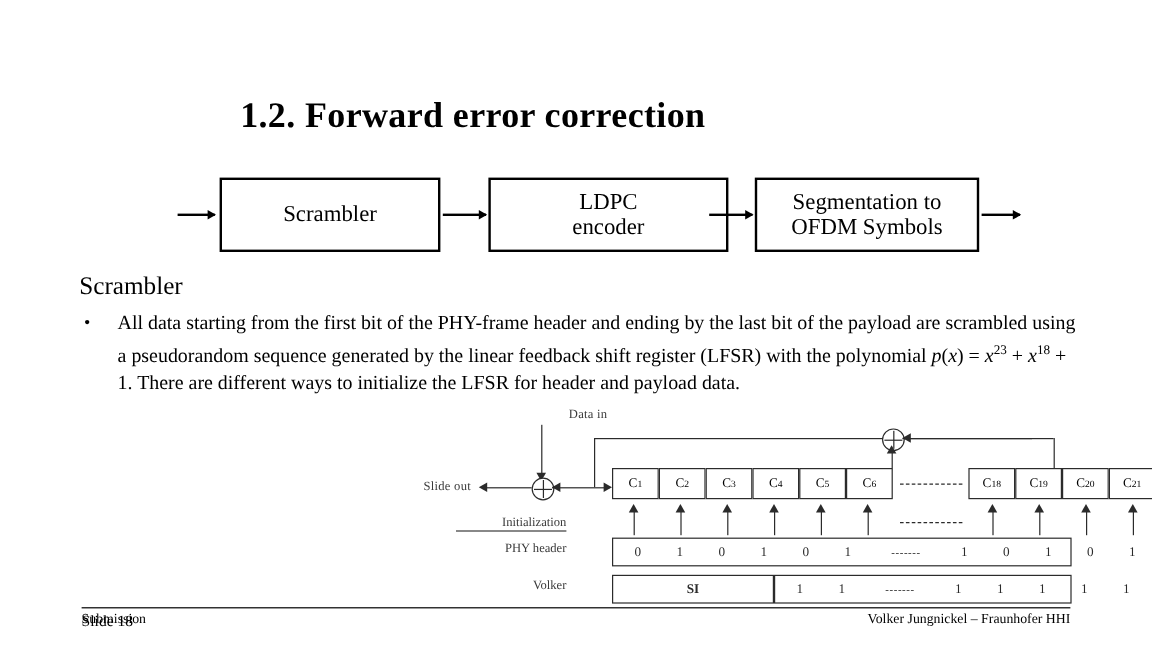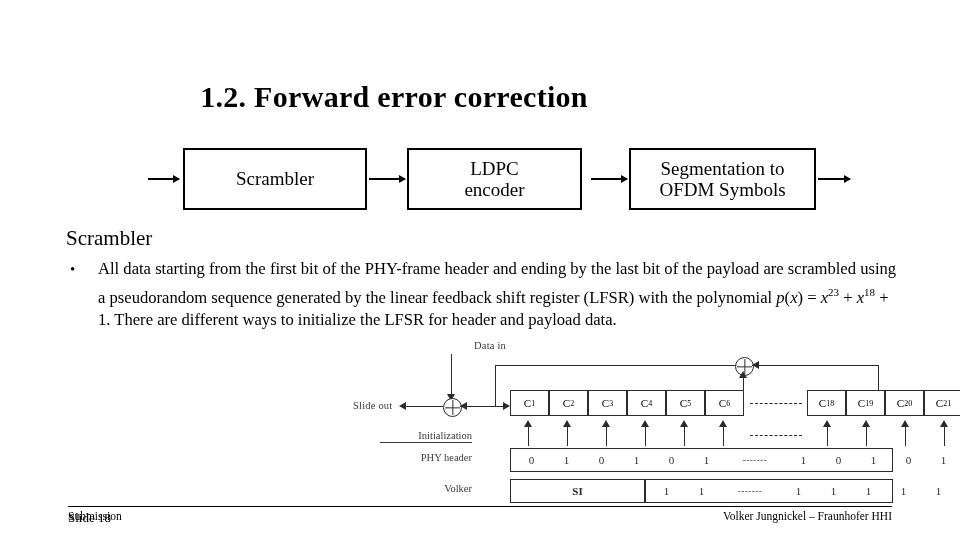--- a/index.html
+++ b/index.html
@@ -43,21 +43,21 @@
   .bd-box{
     position:absolute;top:0;height:62px;
     border:2.2px solid #000;
     background:#fff;
     display:flex;align-items:center;justify-content:center;
     text-align:center;
     font-size:19px;line-height:1.12;
     box-sizing:border-box;
   }
   .bd-box.b1{left:35px;width:184px;}
-  .bd-box.b2{left:259px;width:175px;}
+  .bd-box.b2{left:259px;width:200px;}
   .bd-box.b3{left:481px;width:187px;}
   .bd-arrow{
     position:absolute;top:30px;height:1.6px;background:#000;
   }
   .bd-arrow::after{
     content:"";position:absolute;right:-1px;top:-3.4px;
     border-left:7px solid #000;
     border-top:4.2px solid transparent;
     border-bottom:4.2px solid transparent;
   }

